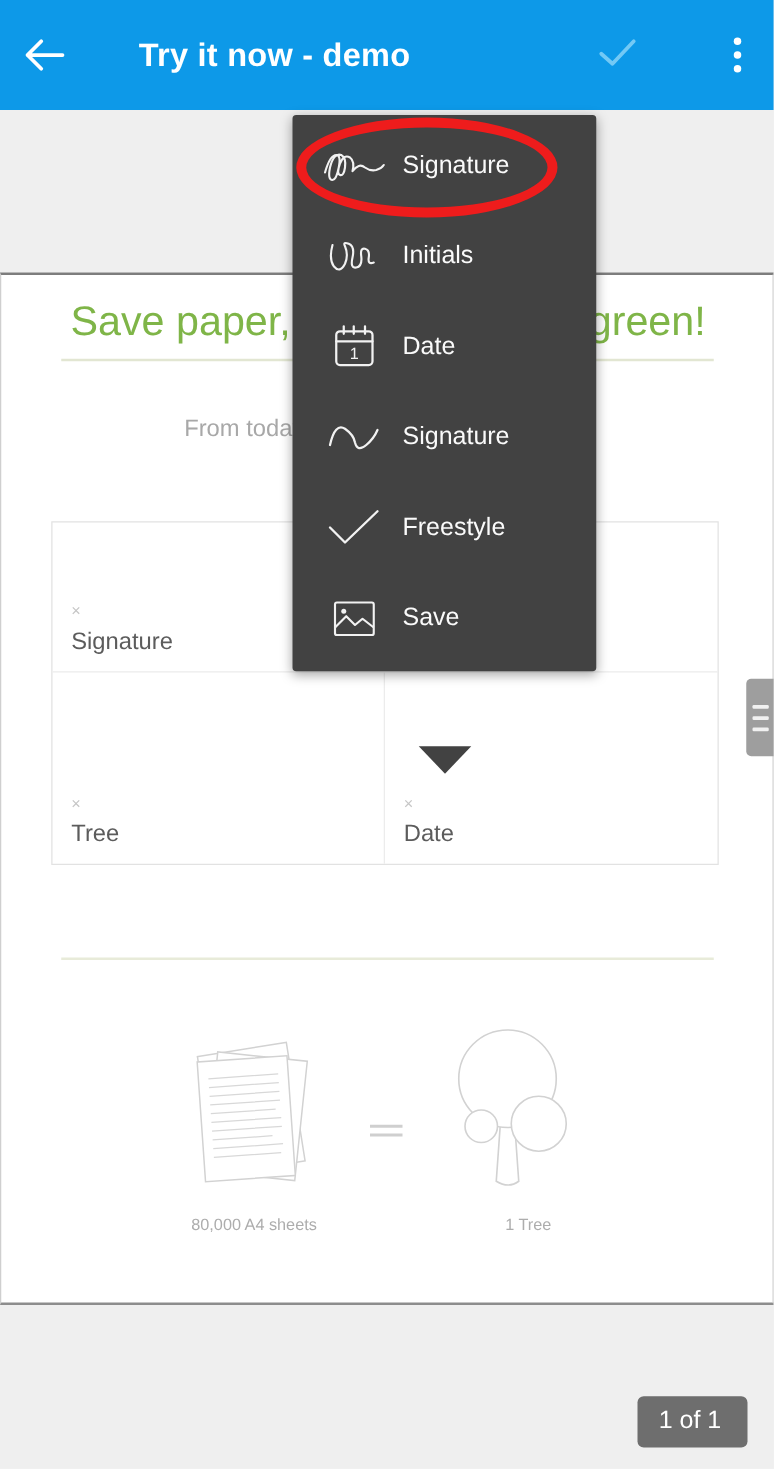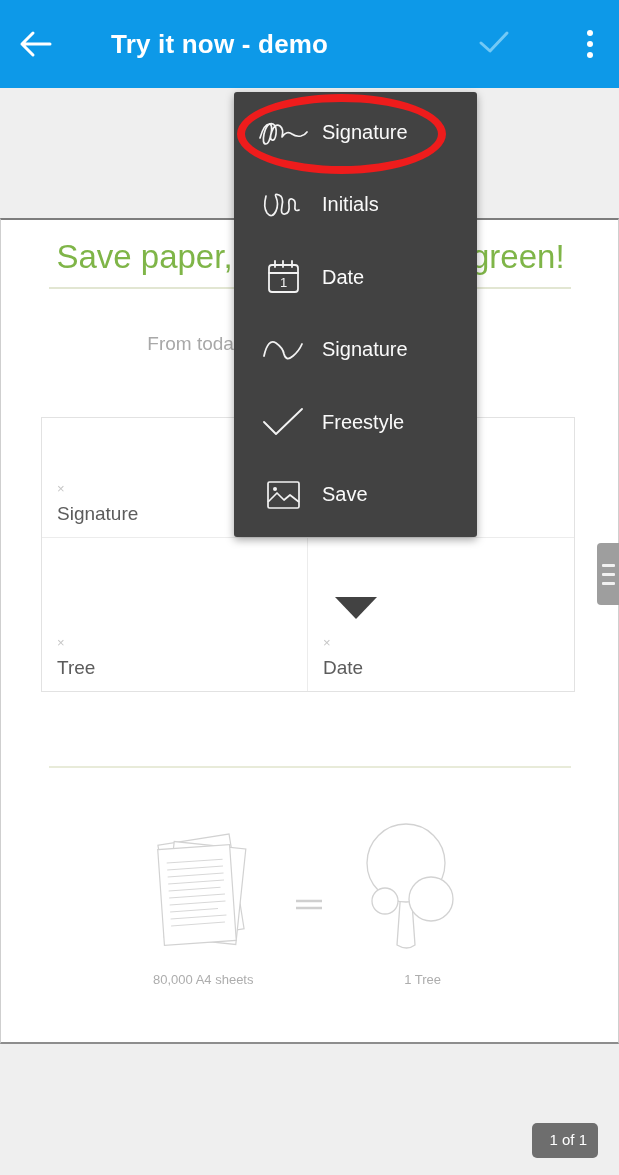--- a/index.html
+++ b/index.html
@@ -122,22 +122,22 @@
   
   #highlight-ellipse {
     position: absolute; left: 237px; top: 94px; width: 209px; height: 80px;
     border: 8px solid #ee1c1c; border-radius: 50%;
     z-index: 60; pointer-events: none;
   }
 
   
   #page-badge {
     position: absolute; right: 21px; bottom: 17px;
-    background: #6e6e6e; color: #ffffff; font-size: 15px;
-    padding: 8px 11px 10px 17px; border-radius: 5px;
+    background: #6e6e6e; color: #ffffff; font-size: 20px;
+    padding: 8px 21px 10px 17px; border-radius: 5px;
     z-index: 30;
   }
 </style>
 </head>
 <body>
 
 <div id="screen">
 
   <div id="appbar">
     <div id="back-arrow">

